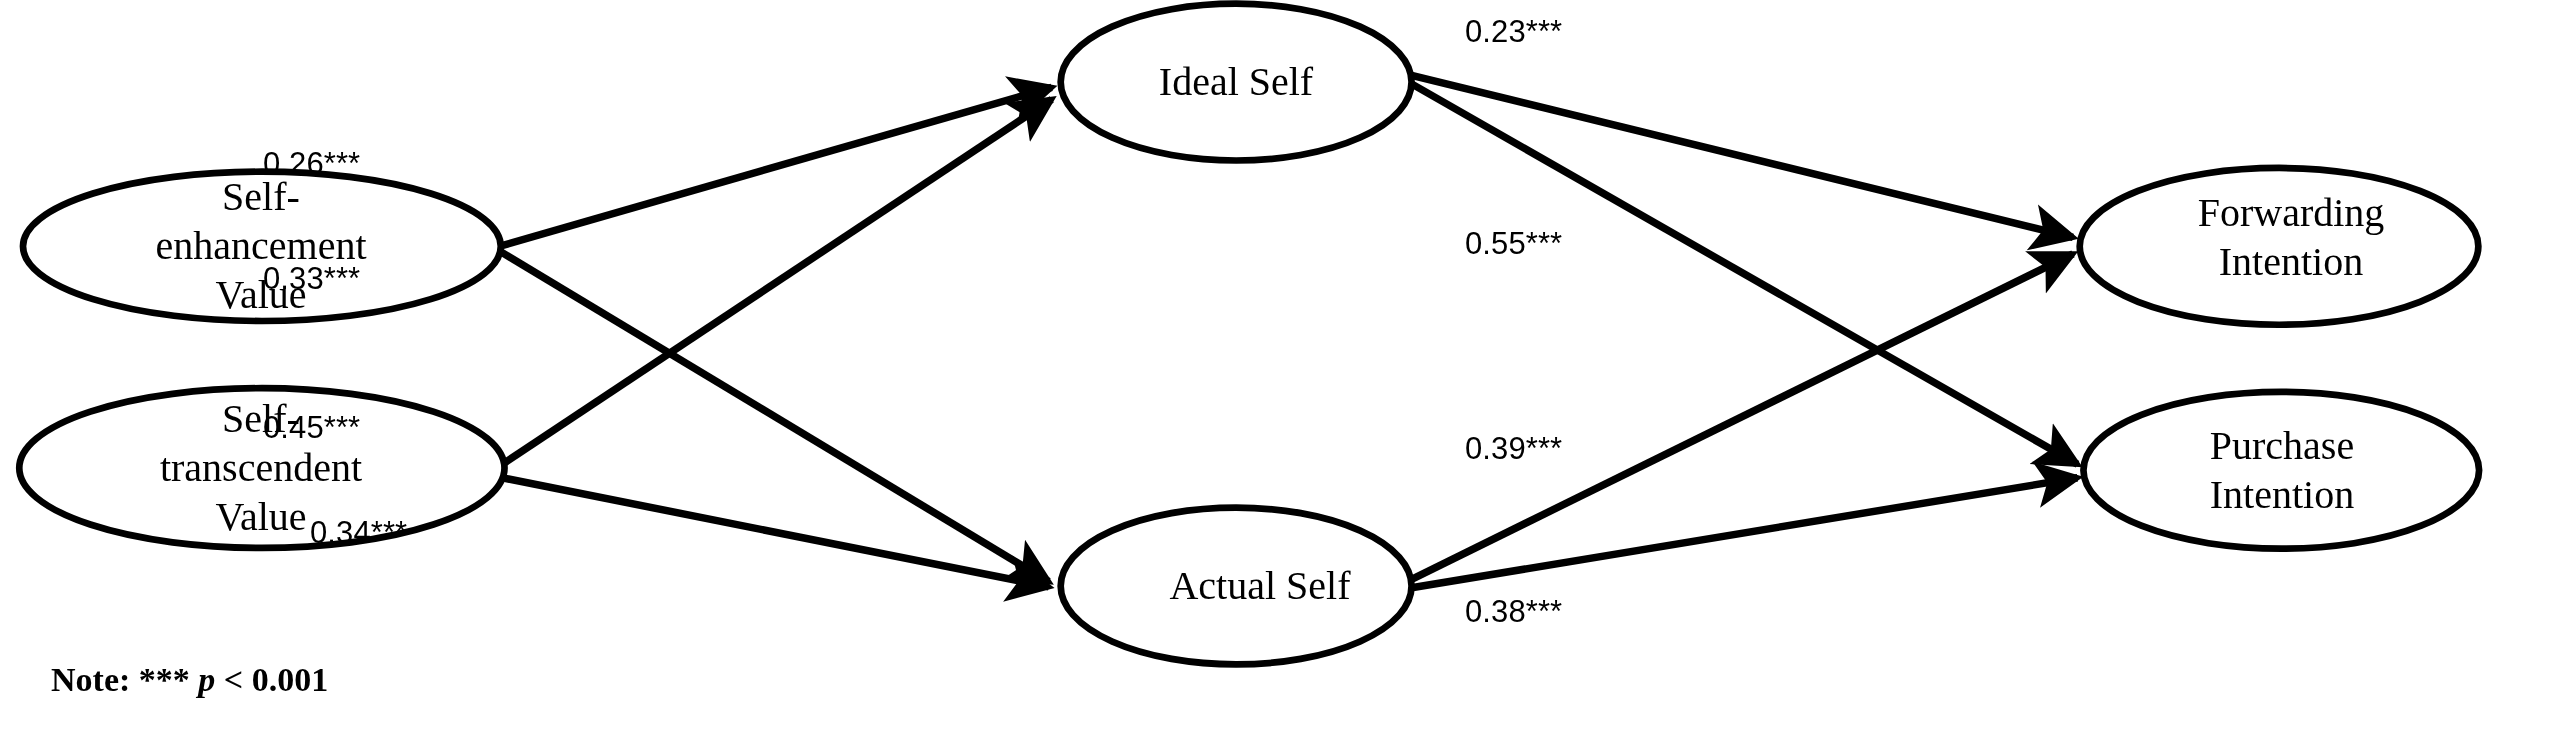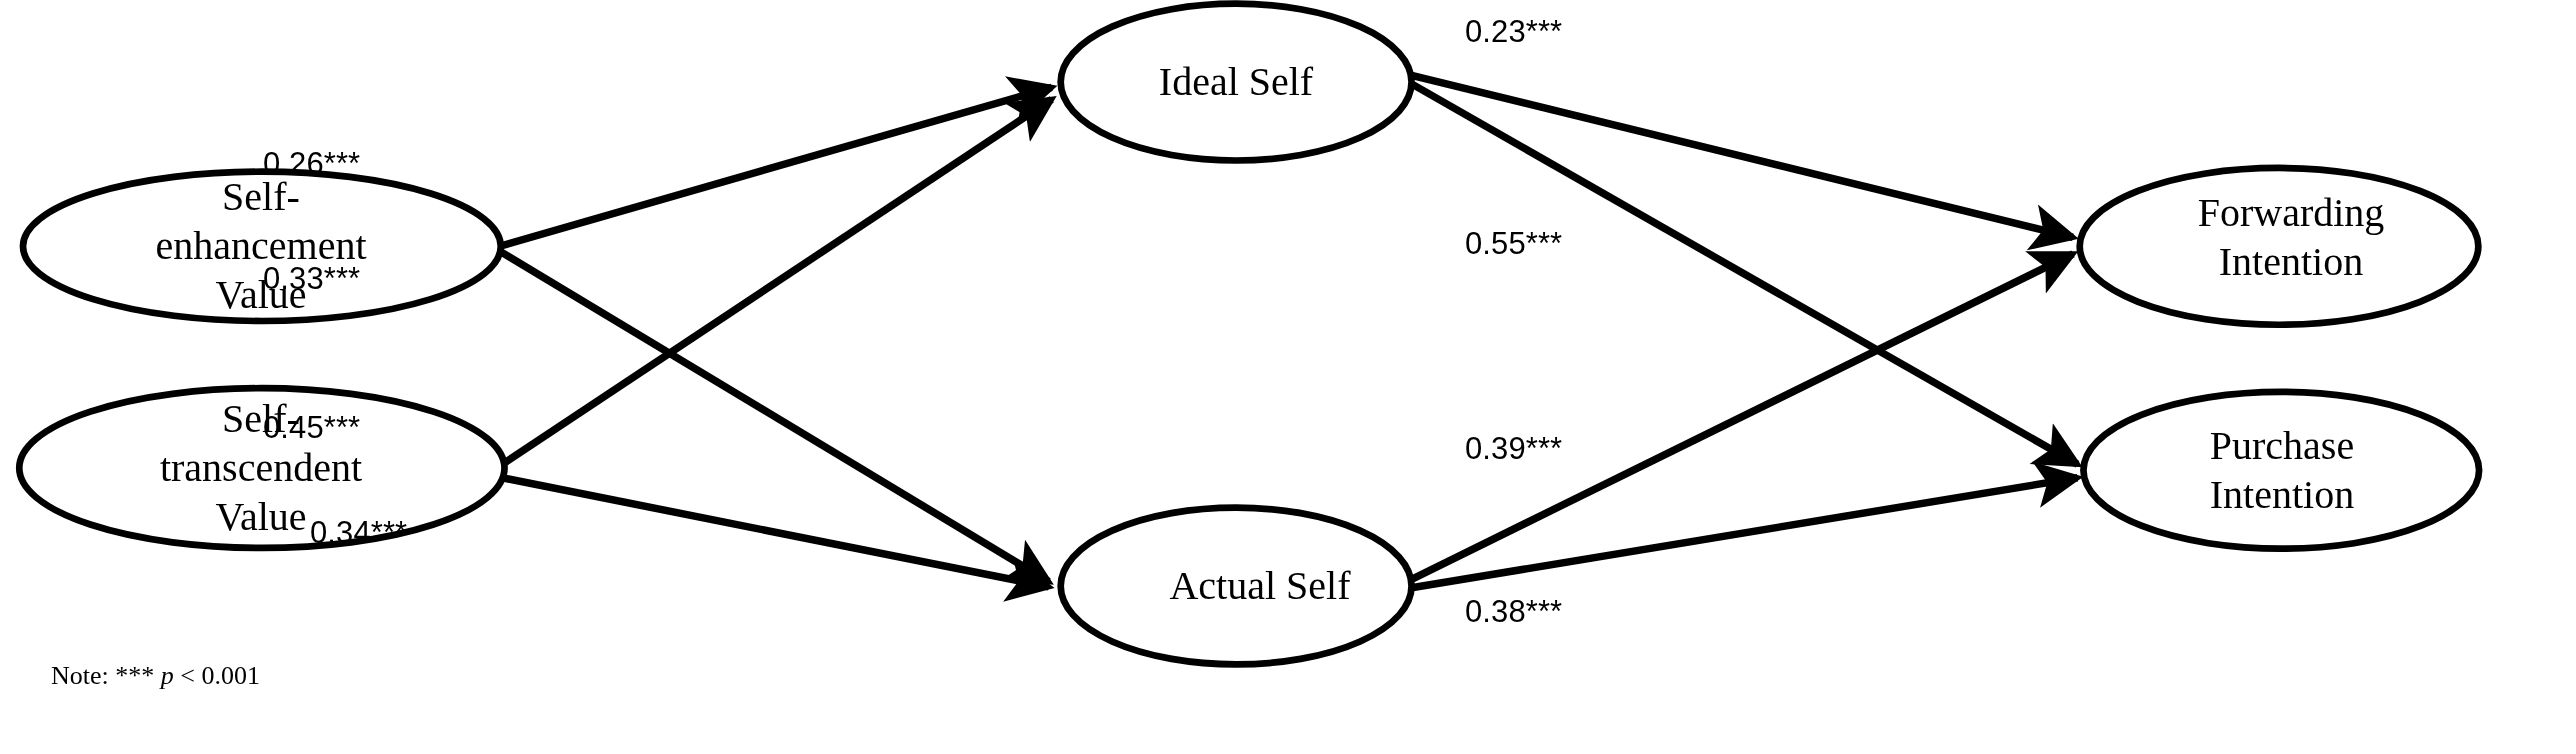--- a/index.html
+++ b/index.html
@@ -50,23 +50,24 @@
     font-family: Liberation Sans, sans-serif;
     font-size: 31px;
     line-height: 1;
     white-space: nowrap;
     letter-spacing: 0.1px;
   }
   .note-text {
     position: absolute;
     color: #000000;
     font-family: "Liberation Serif", "DejaVu Serif", serif;
-    font-size: 26px;
+    font-size: 34px;
     line-height: 1;
     white-space: nowrap;
+    font-weight: bold;
   }
   .note-text .ital {
     font-style: italic;
   }
 </style>
 </head>
 <body>
 
 <div id="canvas">
 

